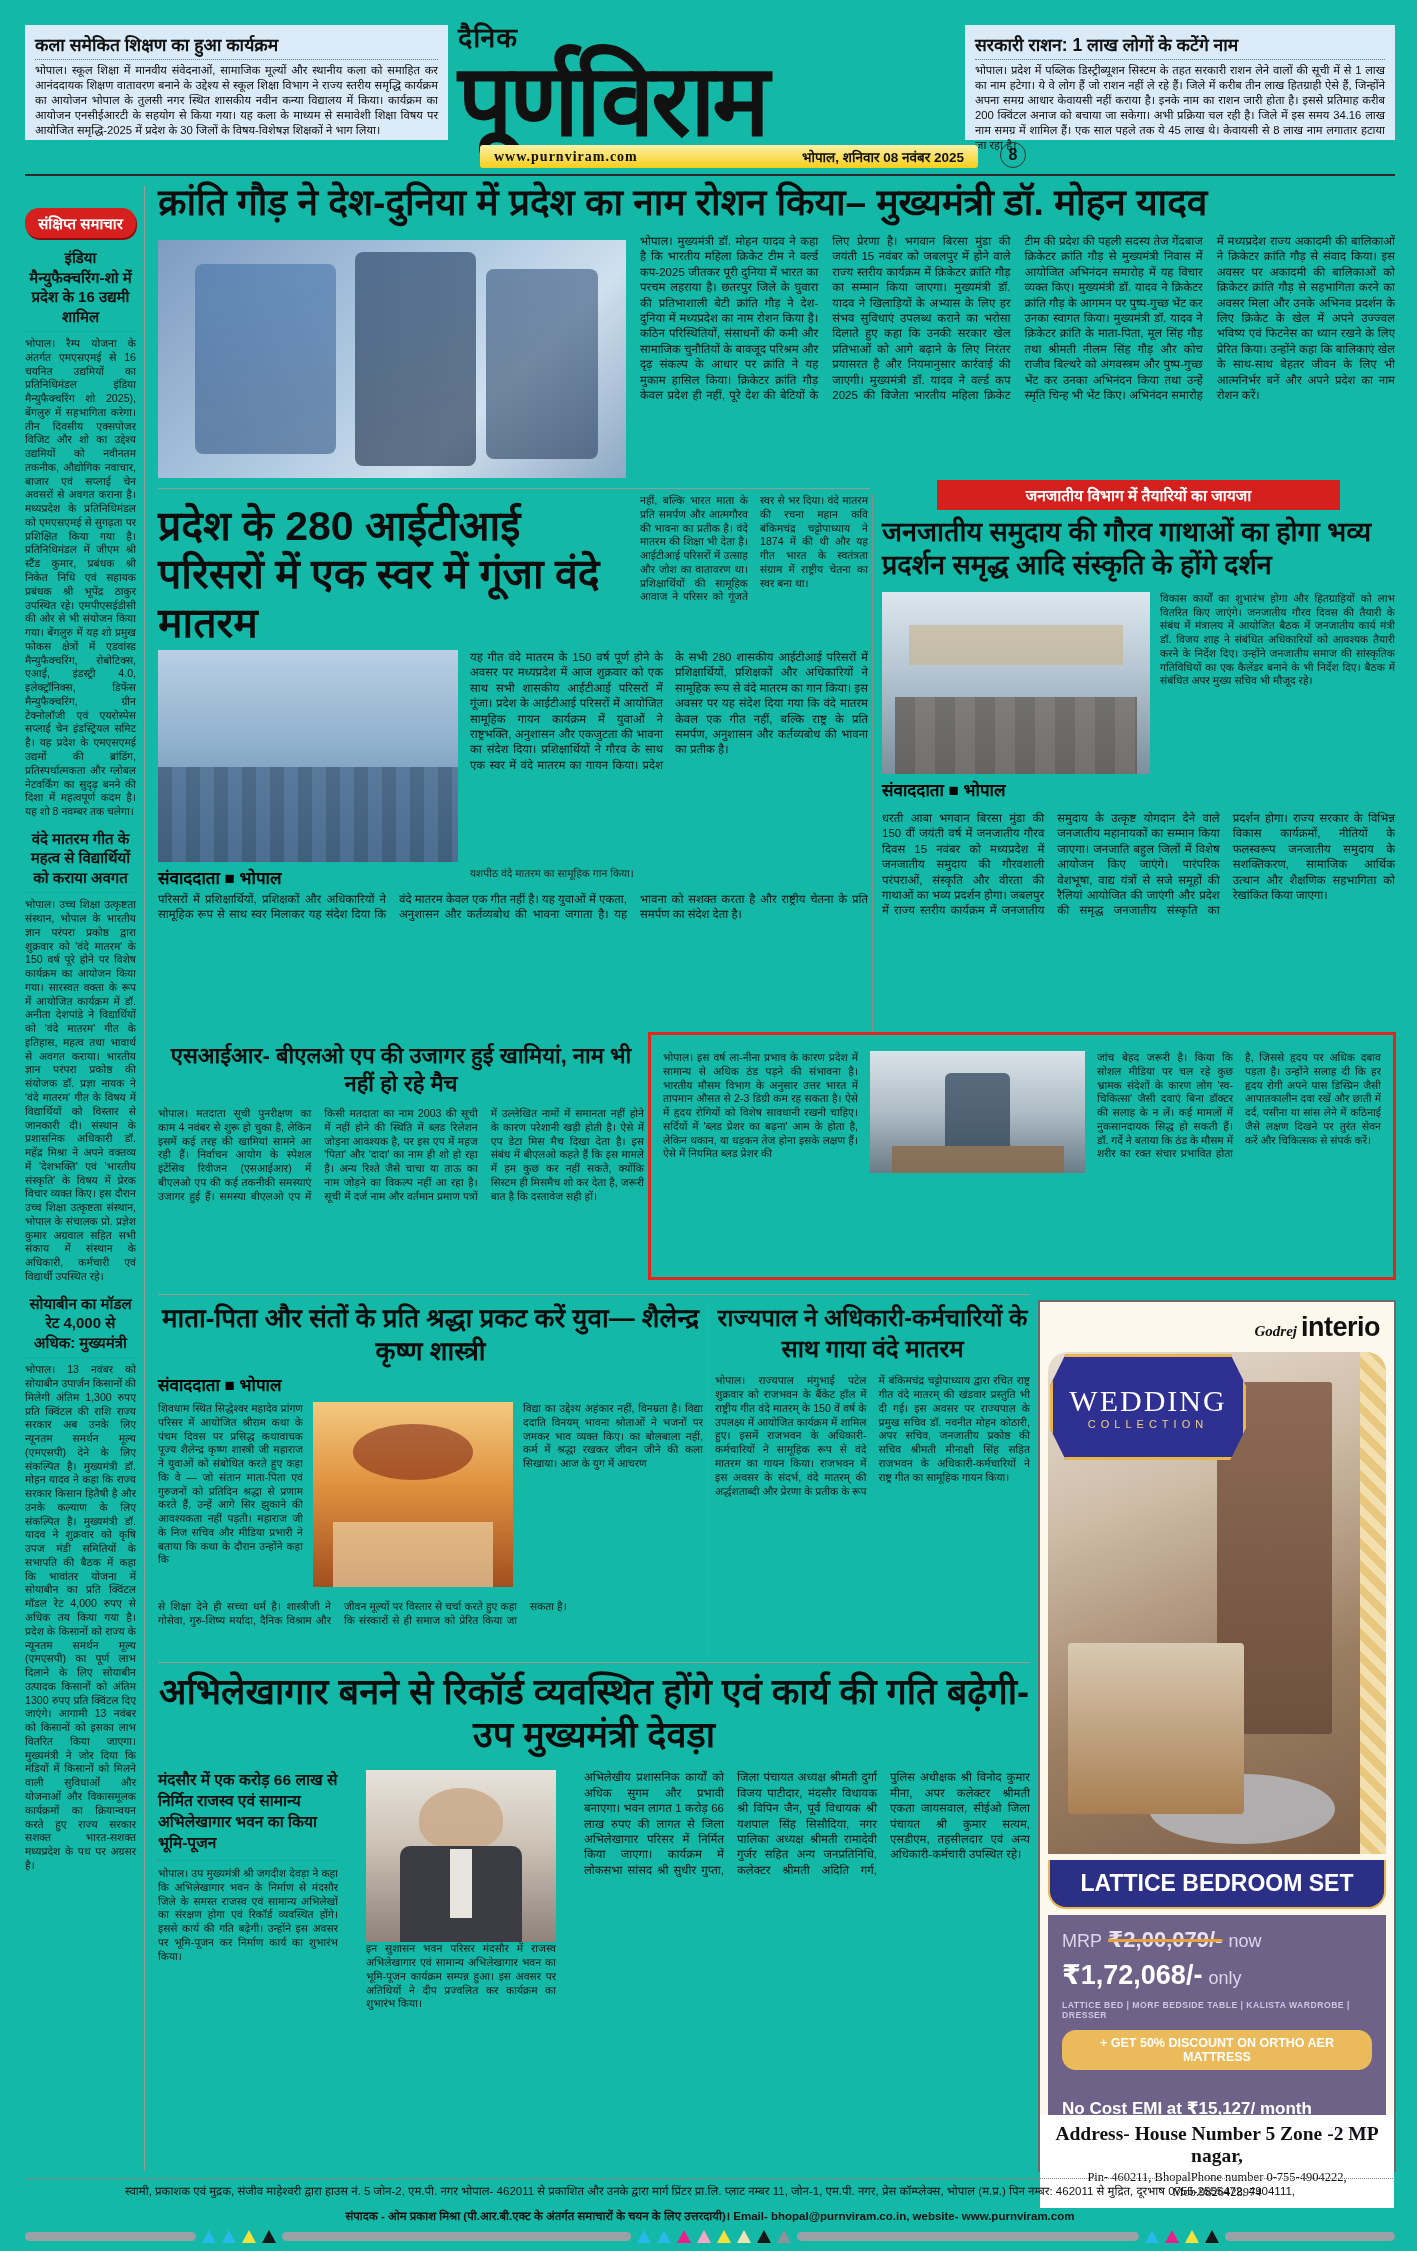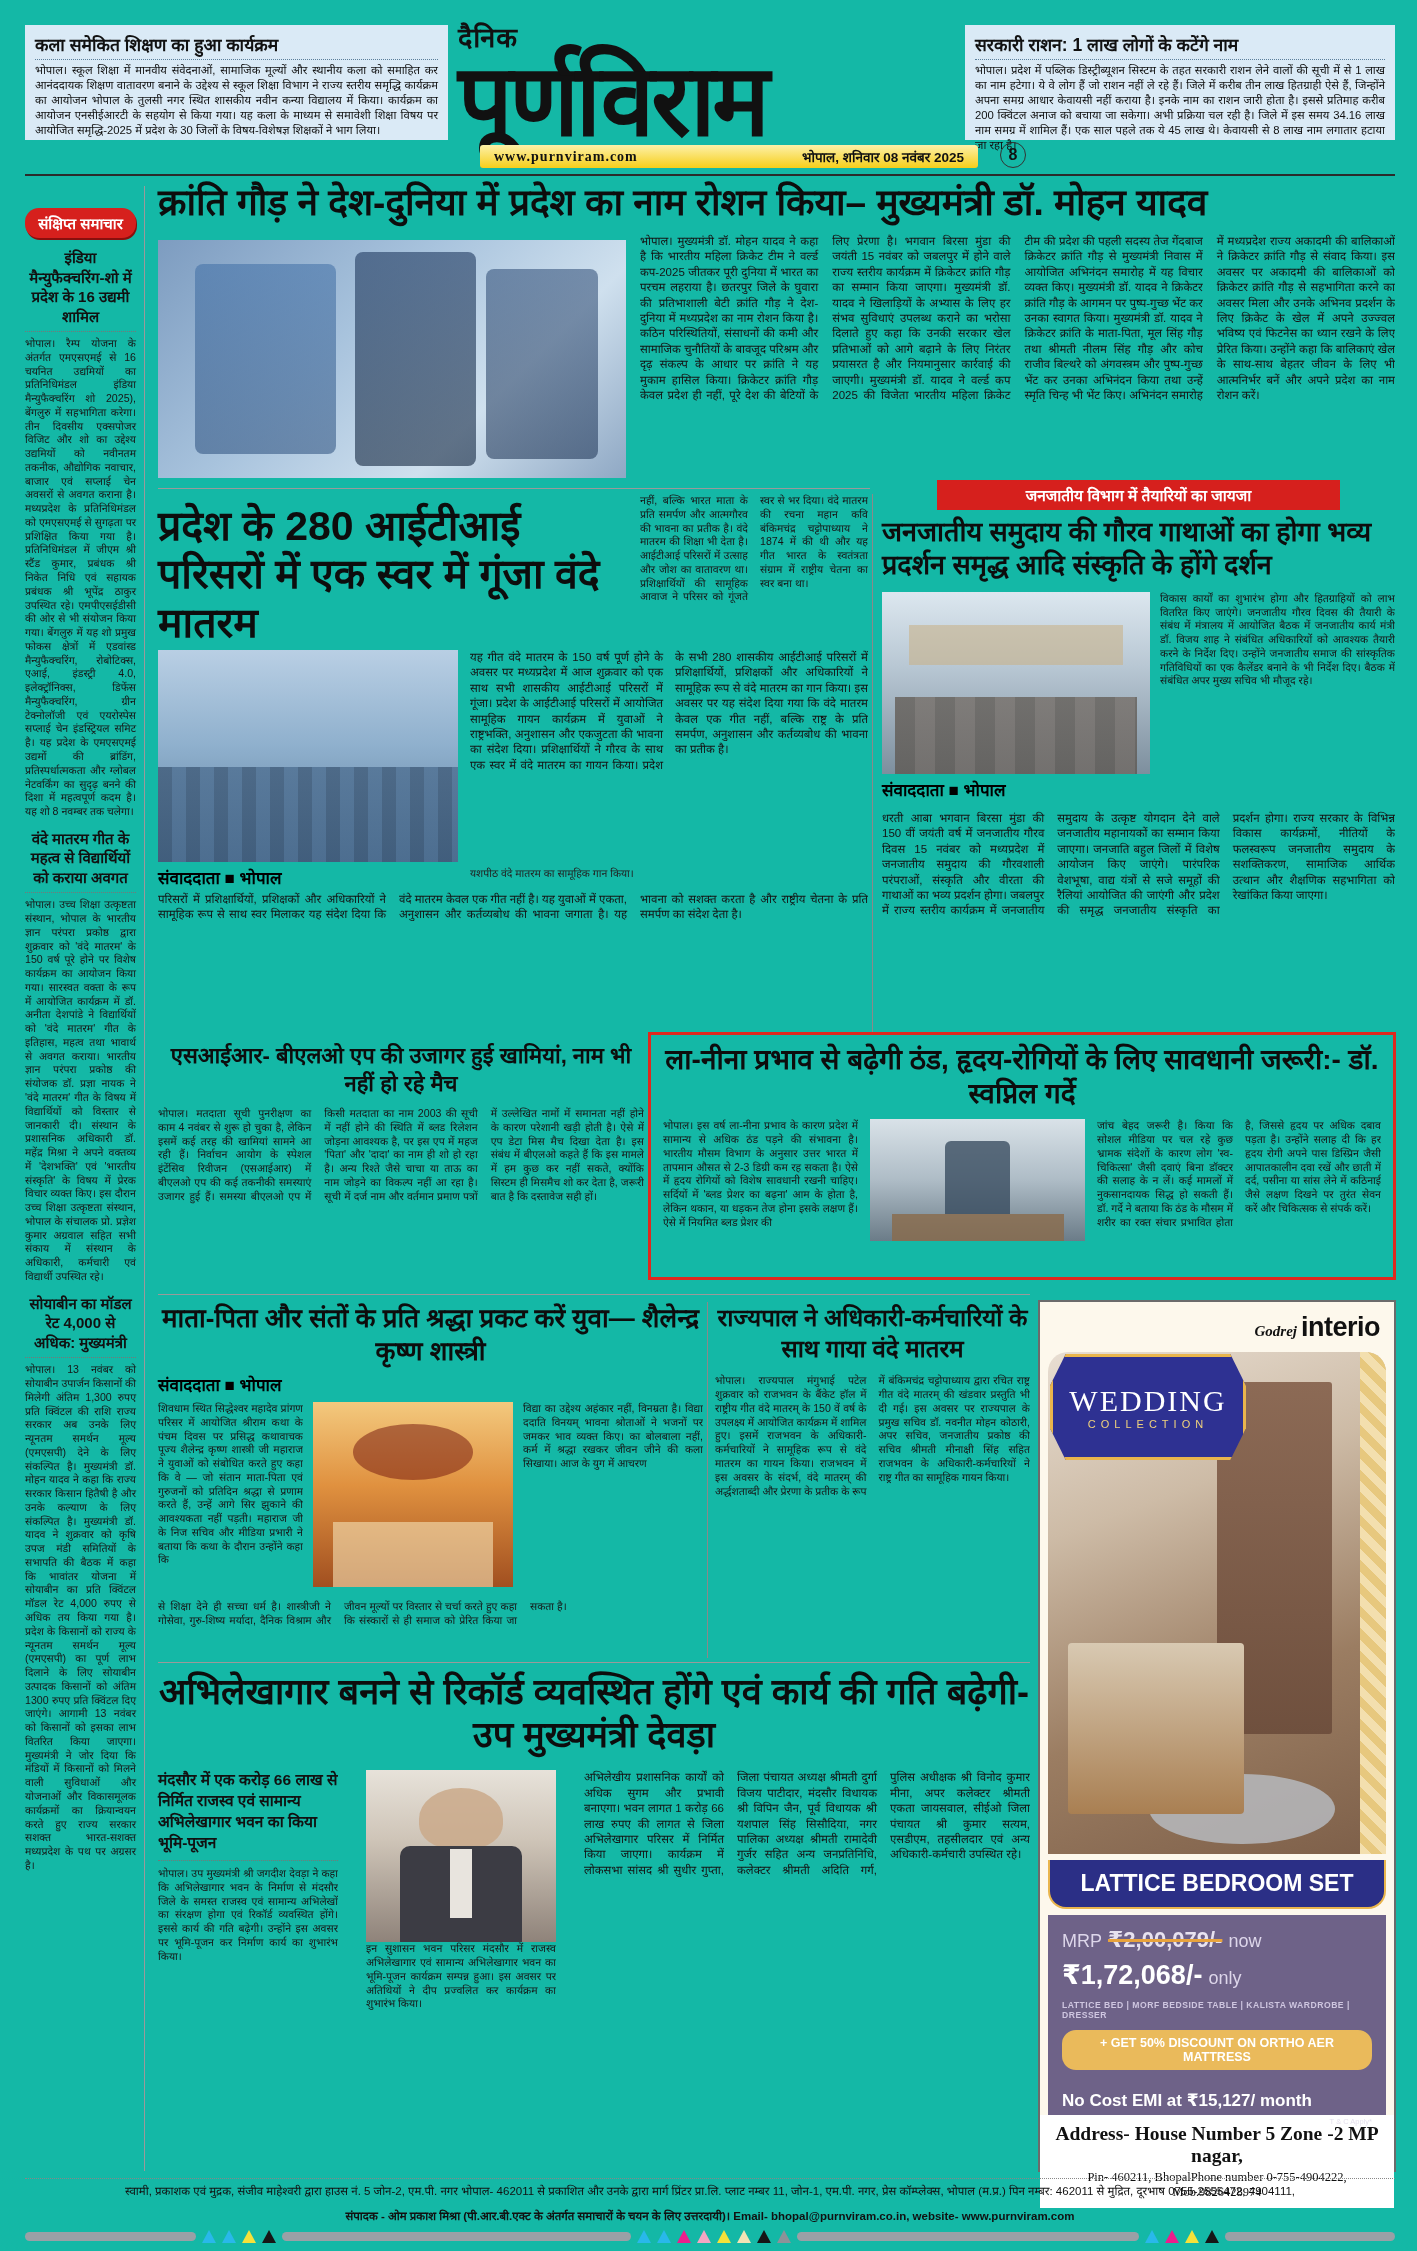--- a/index.html
+++ b/index.html
@@ -57,21 +57,21 @@
   .shield .l1{font-family:"Liberation Serif",serif;font-size:30px;letter-spacing:2px;}
   .shield .l2{font-size:11px;letter-spacing:5px;color:#f0d27c;}
   .ad-banner{background:#2b2f86;color:#fff;font-weight:800;font-size:23px;text-align:center;
              padding:10px 0;border-radius:0 0 18px 18px;border:2px solid #e9b54d;border-top:none;}
   .ad-purple{background:#6e6288;color:#fff;padding:12px 14px;box-sizing:border-box;}
   .price-line{display:flex;align-items:baseline;gap:6px;flex-wrap:wrap;}
   .old-price{font-size:22px;font-weight:700;text-decoration:line-through;text-decoration-color:#e8a33d;text-decoration-thickness:3px;color:#e7e2f0;}
   .new-price{font-size:27px;font-weight:900;}
   .price-word{font-size:18px;color:#ddd6ea;}
   .ad-items{font-size:8.6px;letter-spacing:.5px;color:#cfc6e0;margin:9px 0 10px 0;font-weight:700;}
-  .ad-pill{background:#eaba5b;color:#fff;font-weight:800;font-size:12.5px;text-align:center;border-radius:14px;padding:6px 4px;margin-bottom:20px;}
+  .ad-pill{background:#eaba5b;color:#fff;font-weight:800;font-size:12.5px;text-align:center;border-radius:14px;padding:6px 4px;margin-bottom:28px;}
   .ad-emi{font-size:17px;font-weight:800;}
   .ad-tnc{font-size:7.5px;text-align:right;color:#e5e0ee;margin-top:6px;}
   .ad-address{background:#fff;padding:8px 10px;text-align:center;}
   .ad-addr1{font-family:"Liberation Serif",serif;font-weight:800;font-size:19.5px;}
   .ad-addr2{font-size:12.5px;font-family:"Liberation Serif",serif;margin-top:3px;}
   .brand{display:flex;justify-content:flex-end;align-items:baseline;gap:4px;padding:10px 14px 2px 0;}
   .brand .g{font-family:"Liberation Serif",serif;font-style:italic;font-weight:700;font-size:15px;}
   .brand .i{font-weight:900;font-size:27px;letter-spacing:-.5px;}
   
   .footer-line{font-size:11.5px;text-align:center;color:#111;}
@@ -179,21 +179,20 @@
 
     <div class="body-text cols3" style="margin-top:10px;height:236px;overflow:hidden;">धरती आबा भगवान बिरसा मुंडा की 150 वीं जयंती वर्ष में जनजातीय गौरव दिवस 15 नवंबर को मध्यप्रदेश में जनजातीय समुदाय की गौरवशाली परंपराओं, संस्कृति और वीरता की गाथाओं का भव्य प्रदर्शन होगा। जबलपुर में राज्य स्तरीय कार्यक्रम में जनजातीय समुदाय के उत्कृष्ट योगदान देने वाले जनजातीय महानायकों का सम्मान किया जाएगा। जनजाति बहुल जिलों में विशेष आयोजन किए जाएंगे। पारंपरिक वेशभूषा, वाद्य यंत्रों से सजे समूहों की रैलियां आयोजित की जाएंगी और प्रदेश की समृद्ध जनजातीय संस्कृति का प्रदर्शन होगा। राज्य सरकार के विभिन्न विकास कार्यक्रमों, नीतियों के फलस्वरूप जनजातीय समुदाय के सशक्तिकरण, सामाजिक आर्थिक उत्थान और शैक्षणिक सहभागिता को रेखांकित किया जाएगा।</div>
   </div>
 
   <div class="abs" style="left:158px;top:1042px;width:486px;height:246px;">
     <div class="hl" style="font-size:22px;line-height:1.25;text-align:center;">एसआईआर- बीएलओ एप की उजागर हुई खामियां, नाम भी नहीं हो रहे मैच</div>
     <div class="body-sm cols3" style="margin-top:10px;height:148px;overflow:hidden;">भोपाल। मतदाता सूची पुनरीक्षण का काम 4 नवंबर से शुरू हो चुका है, लेकिन इसमें कई तरह की खामियां सामने आ रही हैं। निर्वाचन आयोग के स्पेशल इंटेंसिव रिवीजन (एसआईआर) में बीएलओ एप की कई तकनीकी समस्याएं उजागर हुई हैं। समस्या बीएलओ एप में किसी मतदाता का नाम 2003 की सूची में नहीं होने की स्थिति में ब्लड रिलेशन जोड़ना आवश्यक है, पर इस एप में महज 'पिता' और 'दादा' का नाम ही शो हो रहा है। अन्य रिश्ते जैसे चाचा या ताऊ का नाम जोड़ने का विकल्प नहीं आ रहा है। सूची में दर्ज नाम और वर्तमान प्रमाण पत्रों में उल्लेखित नामों में समानता नहीं होने के कारण परेशानी खड़ी होती है। ऐसे में एप डेटा मिस मैच दिखा देता है। इस संबंध में बीएलओ कहते हैं कि इस मामले में हम कुछ कर नहीं सकते, क्योंकि सिस्टम ही मिसमैच शो कर देता है, जरूरी बात है कि दस्तावेज सही हों।</div>
   </div>
 
   <div class="abs red-box" style="left:648px;top:1032px;width:748px;height:248px;">
-    <div class="hl hl-lg">ला-नीना प्रभाव से बढ़ेगी ठंड, हृदय-रोगियों के लिए सावधानी जरूरी:- डॉ. स्वप्निल गर्दे</div>
     <div style="display:flex;gap:12px;margin-top:8px;">
       <div class="body-sm" style="width:195px;height:150px;overflow:hidden;">भोपाल। इस वर्ष ला-नीना प्रभाव के कारण प्रदेश में सामान्य से अधिक ठंड पड़ने की संभावना है। भारतीय मौसम विभाग के अनुसार उत्तर भारत में तापमान औसत से 2-3 डिग्री कम रह सकता है। ऐसे में हृदय रोगियों को विशेष सावधानी रखनी चाहिए। सर्दियों में 'ब्लड प्रेशर का बढ़ना' आम के होता है, लेकिन थकान, या धड़कन तेज होना इसके लक्षण हैं। ऐसे में नियमित ब्लड प्रेशर की</div>
       <div class="photo" style="width:215px;height:122px;background:linear-gradient(180deg,#d9e2e8 0%,#aebcc6 50%,#6b7c88 100%);position:relative;flex-shrink:0;">
         <div style="position:absolute;left:35%;top:18%;width:30%;height:60%;background:#32465a;border-radius:6px 6px 0 0;opacity:.75;"></div>
         <div style="position:absolute;left:10%;bottom:0;width:80%;height:22%;background:#8a6a4a;opacity:.8;"></div>
       </div>
       <div class="body-sm cols2" style="flex:1;height:150px;overflow:hidden;">जांच बेहद जरूरी है। किया कि सोशल मीडिया पर चल रहे कुछ भ्रामक संदेशों के कारण लोग 'स्व-चिकित्सा' जैसी दवाएं बिना डॉक्टर की सलाह के न लें। कई मामलों में नुकसानदायक सिद्ध हो सकती हैं। डॉ. गर्दे ने बताया कि ठंड के मौसम में शरीर का रक्त संचार प्रभावित होता है, जिससे हृदय पर अधिक दबाव पड़ता है। उन्होंने सलाह दी कि हर हृदय रोगी अपने पास डिस्प्रिन जैसी आपातकालीन दवा रखें और छाती में दर्द, पसीना या सांस लेने में कठिनाई जैसे लक्षण दिखने पर तुरंत सेवन करें और चिकित्सक से संपर्क करें।</div>
     </div>
   </div>
 

